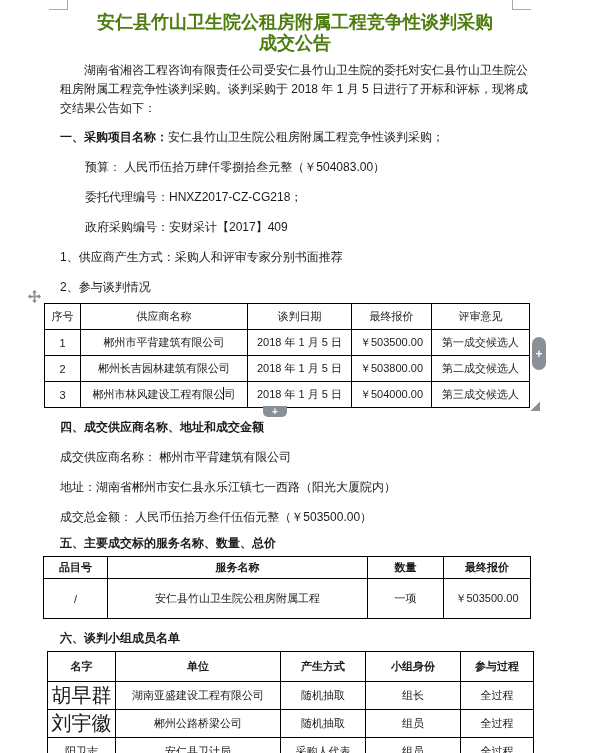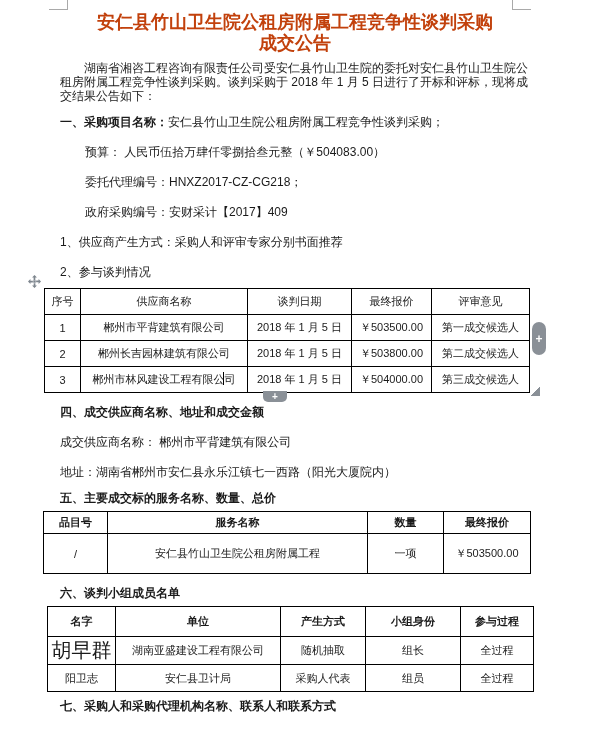--- a/index.html
+++ b/index.html
@@ -12,23 +12,23 @@
     font-family:"Liberation Sans", sans-serif;
     color:#1a1a1a;
   }
   
   .mark { position:absolute; top:0; width:19px; height:10px; }
   .mark.left  { left:49px;  border-right:1px solid #a9a9a9; border-bottom:1px solid #a9a9a9; }
   .mark.right { left:512px; border-left:1px solid #a9a9a9;  border-bottom:1px solid #a9a9a9; }
 
   .content { padding:12px 72px 0 60px; }
 
-  .doc-title { text-align:center; font-size:18px; font-weight:bold; line-height:21px; color:#c2410c; }
-
-  .intro { margin-top:7px; font-size:12px; line-height:14px; text-indent:2em; }
+  .doc-title { text-align:center; font-size:18px; font-weight:bold; line-height:21px; color:#4d7c0f; }
+
+  .intro { margin-top:7px; font-size:12px; line-height:19px; text-indent:2em; }
 
   .line { font-size:12px; line-height:13px; margin-top:17px; white-space:nowrap; }
   .line.h { font-weight:bold; }
   .line .h { font-weight:bold; }
   .line .v { font-weight:normal; }
   .line.indent { padding-left:25px; }
   .gap-lg { margin-top:13px; }
 
   table { border-collapse:collapse; table-layout:fixed; font-size:11px; }
   td { border:1px solid #000; text-align:center; vertical-align:middle; padding:0 2px; overflow:hidden; white-space:nowrap; }
@@ -137,20 +137,21 @@
       </div>
       <div class="addcol-btn">+</div>
       <div class="addrow-btn">+</div>
       <div class="resize-handle"></div>
       <div class="text-caret"></div>
     </div>
 
     <p class="line h gap-lg">四、成交供应商名称、地址和成交金额</p>
     <p class="line">成交供应商名称： 郴州市平背建筑有限公司</p>
     <p class="line">地址：湖南省郴州市安仁县永乐江镇七一西路（阳光大厦院内）</p>
+    <p class="line">成交总金额： 人民币伍拾万叁仟伍佰元整（￥503500.00）</p>
 
     <p class="line h gap-lg">五、主要成交标的服务名称、数量、总价</p>
 
     <table class="t2">
       <colgroup>
           <col style="width:64px">
           <col style="width:260px">
           <col style="width:76px">
           <col style="width:87px">
         </colgroup>
@@ -189,20 +190,27 @@
         <td>参与过程</td>
       </tr>
       <tr>
         <td class="big-name">胡早群</td>
         <td>湖南亚盛建设工程有限公司</td>
         <td>随机抽取</td>
         <td>组长</td>
         <td>全过程</td>
       </tr>
       <tr>
+        <td class="big-name">刘宇徽</td>
+        <td>郴州公路桥梁公司</td>
+        <td>随机抽取</td>
+        <td>组员</td>
+        <td>全过程</td>
+      </tr>
+      <tr>
         <td>阳卫志</td>
         <td>安仁县卫计局</td>
         <td>采购人代表</td>
         <td>组员</td>
         <td>全过程</td>
       </tr>
     </tbody>
       </table>
 
     <p class="line h" style="margin-top:8px;">七、采购人和采购代理机构名称、联系人和联系方式</p>

